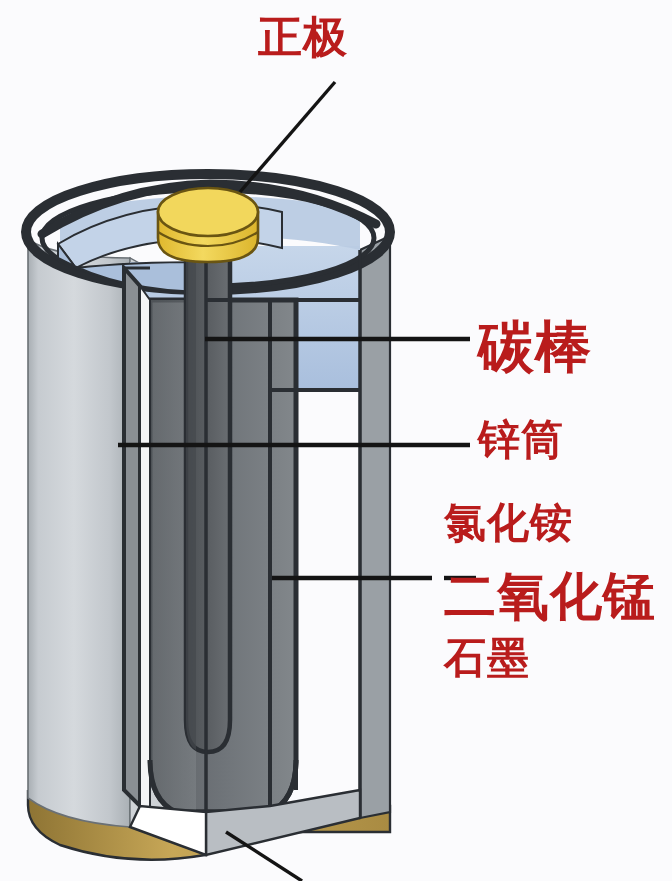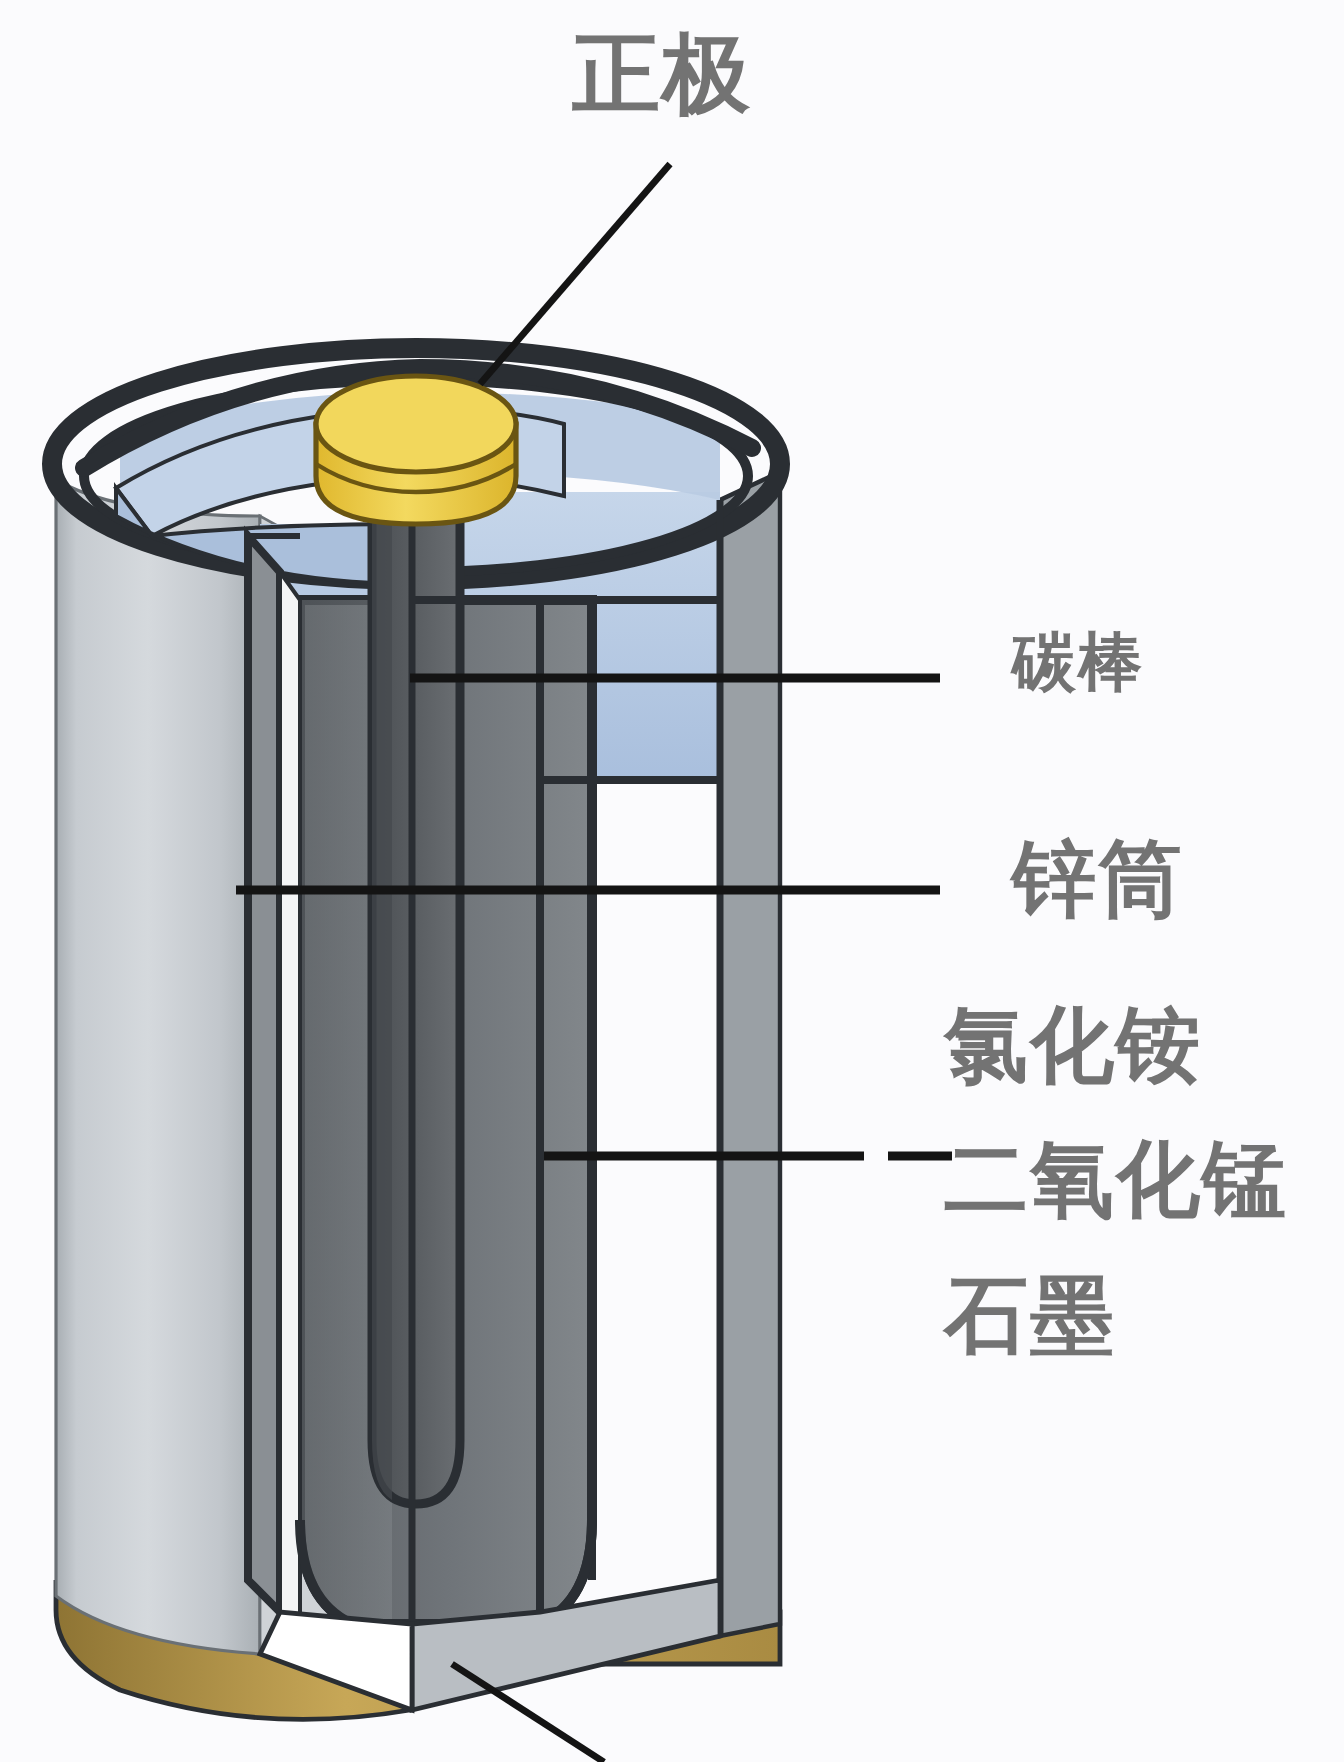--- a/index.html
+++ b/index.html
@@ -9,32 +9,31 @@
     font-family:"DejaVu Sans","Liberation Sans",sans-serif;
     overflow:hidden;
     position:relative;
   }
   #figure{
     position:absolute;left:0;top:0;width:672px;height:881px;
   }
   svg{display:block;}
   .lbl{
     position:absolute;
-    color:#737373;
+    color:#b91c1c;
     font-weight:700;
     letter-spacing:1px;
     white-space:nowrap;
     font-family:"DejaVu Sans","Liberation Sans",sans-serif;
-    margin-left:28px;
   }
   #label-title{ left:258px; top:8px;  font-size:44px; }
-  #label-carbon-rod{ left:478px; top:310px; font-size:32px; }
+  #label-carbon-rod{ left:478px; top:310px; font-size:56px; }
   #label-zinc-can{   left:478px; top:412px; font-size:42px;text-align:center; }
   #label-ammonium{   left:444px; top:495px; font-size:42px;font-family:Liberation Mono, monospace; }
-  #label-manganese{  left:444px; top:562px; font-size:42px; }
+  #label-manganese{  left:444px; top:562px; font-size:52px; }
   #label-graphite{   left:444px; top:630px; font-size:42px;font-family:Liberation Serif, serif; }
 </style>
 </head>
 <body>
 
 <div id="figure">
 <svg width="672" height="881" viewBox="0 0 672 881" xmlns="http://www.w3.org/2000/svg">
   <defs>
     <linearGradient id="gShell" x1="0" y1="0" x2="1" y2="0">
       <stop offset="0" stop-color="#a8aeb3"></stop>

